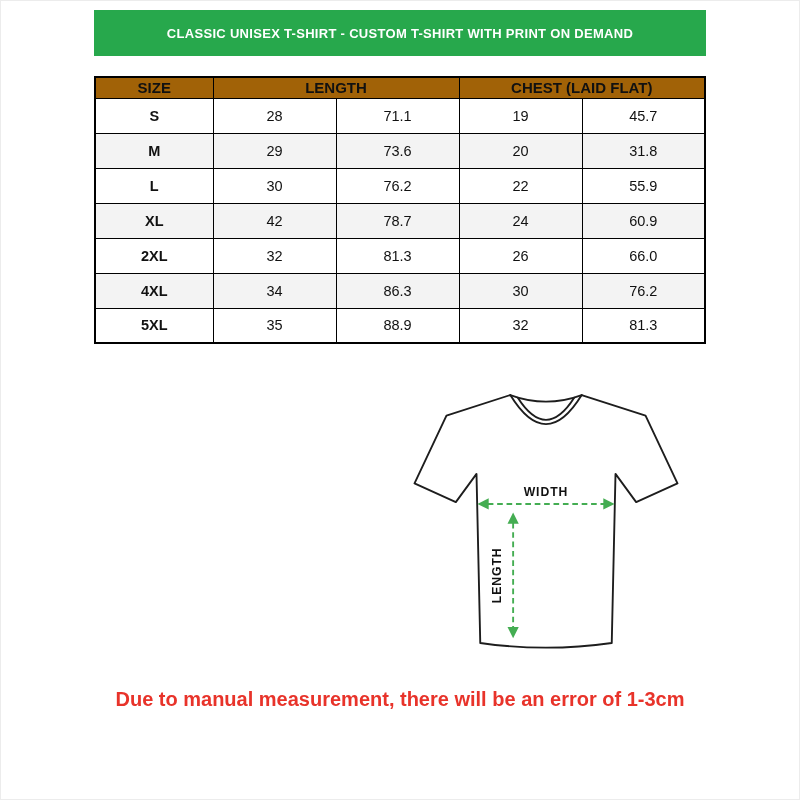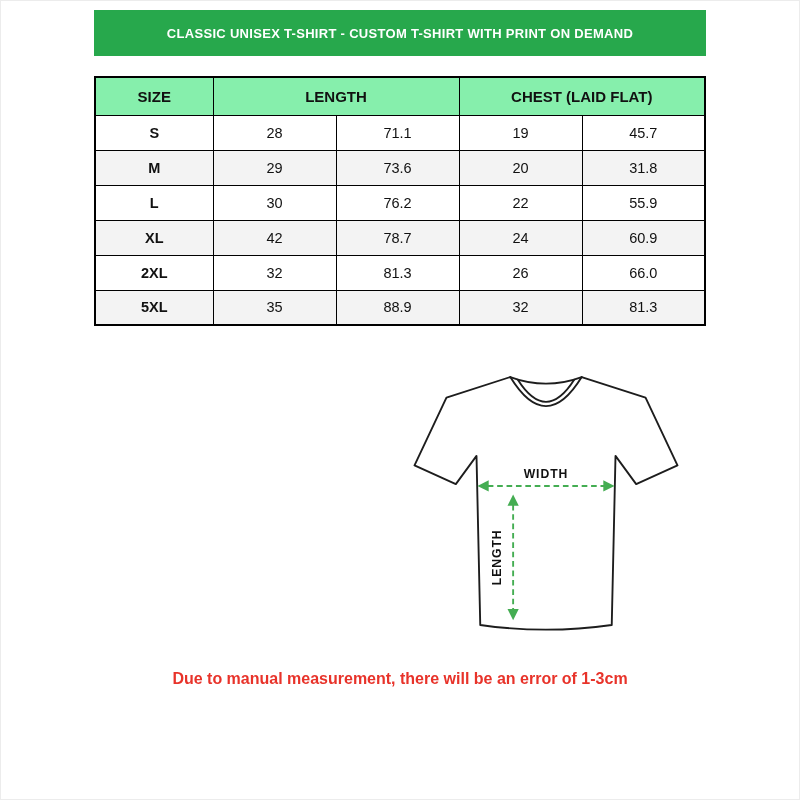--- a/index.html
+++ b/index.html
@@ -48,24 +48,24 @@
   }
   .size-table th, .size-table td {
     border: 1px solid #000;
     height: 35px;
     text-align: center;
     vertical-align: middle;
     padding: 0;
     font-size: 14.5px;
   }
   .size-table th {
-    background: #86efac;
+    background: #a16207;
     font-weight: bold;
     font-size: 15px;
-    height: 38px;
+    height: 21px;
   }
   .size-table td { font-weight: 400; background: #ffffff; }
   .size-table td.size-col { font-weight: bold; }
   .size-table tbody tr:nth-child(even) td { background: #f3f3f3; }
 
   .diagram {
     margin-top: 36px;
     text-align: right;
   }
   .shirt-outline {
@@ -93,21 +93,21 @@
     font-size: 13px;
     font-weight: bold;
     fill: #111;
     letter-spacing: 1px;
   }
   .note {
     margin-top: 26px;
     text-align: center;
     color: var(--note-red);
     font-weight: bold;
-    font-size: 16px;
+    font-size: 20px;
   }
 </style>
 </head>
 <body>
 
 <div class="page">
   <div class="content">
 
     <div class="banner">
       <span>CLASSIC UNISEX T-SHIRT - CUSTOM T-SHIRT WITH PRINT ON DEMAND</span>
@@ -158,20 +158,27 @@
             <td>60.9</td>
           </tr>
           <tr>
             <td class="size-col">2XL</td>
             <td>32</td>
             <td>81.3</td>
             <td>26</td>
             <td>66.0</td>
           </tr>
           <tr>
+            <td class="size-col">4XL</td>
+            <td>34</td>
+            <td>86.3</td>
+            <td>30</td>
+            <td>76.2</td>
+          </tr>
+          <tr>
             <td class="size-col">5XL</td>
             <td>35</td>
             <td>88.9</td>
             <td>32</td>
             <td>81.3</td>
           </tr>
         </tbody>
     </table>
 
     <div class="diagram">

